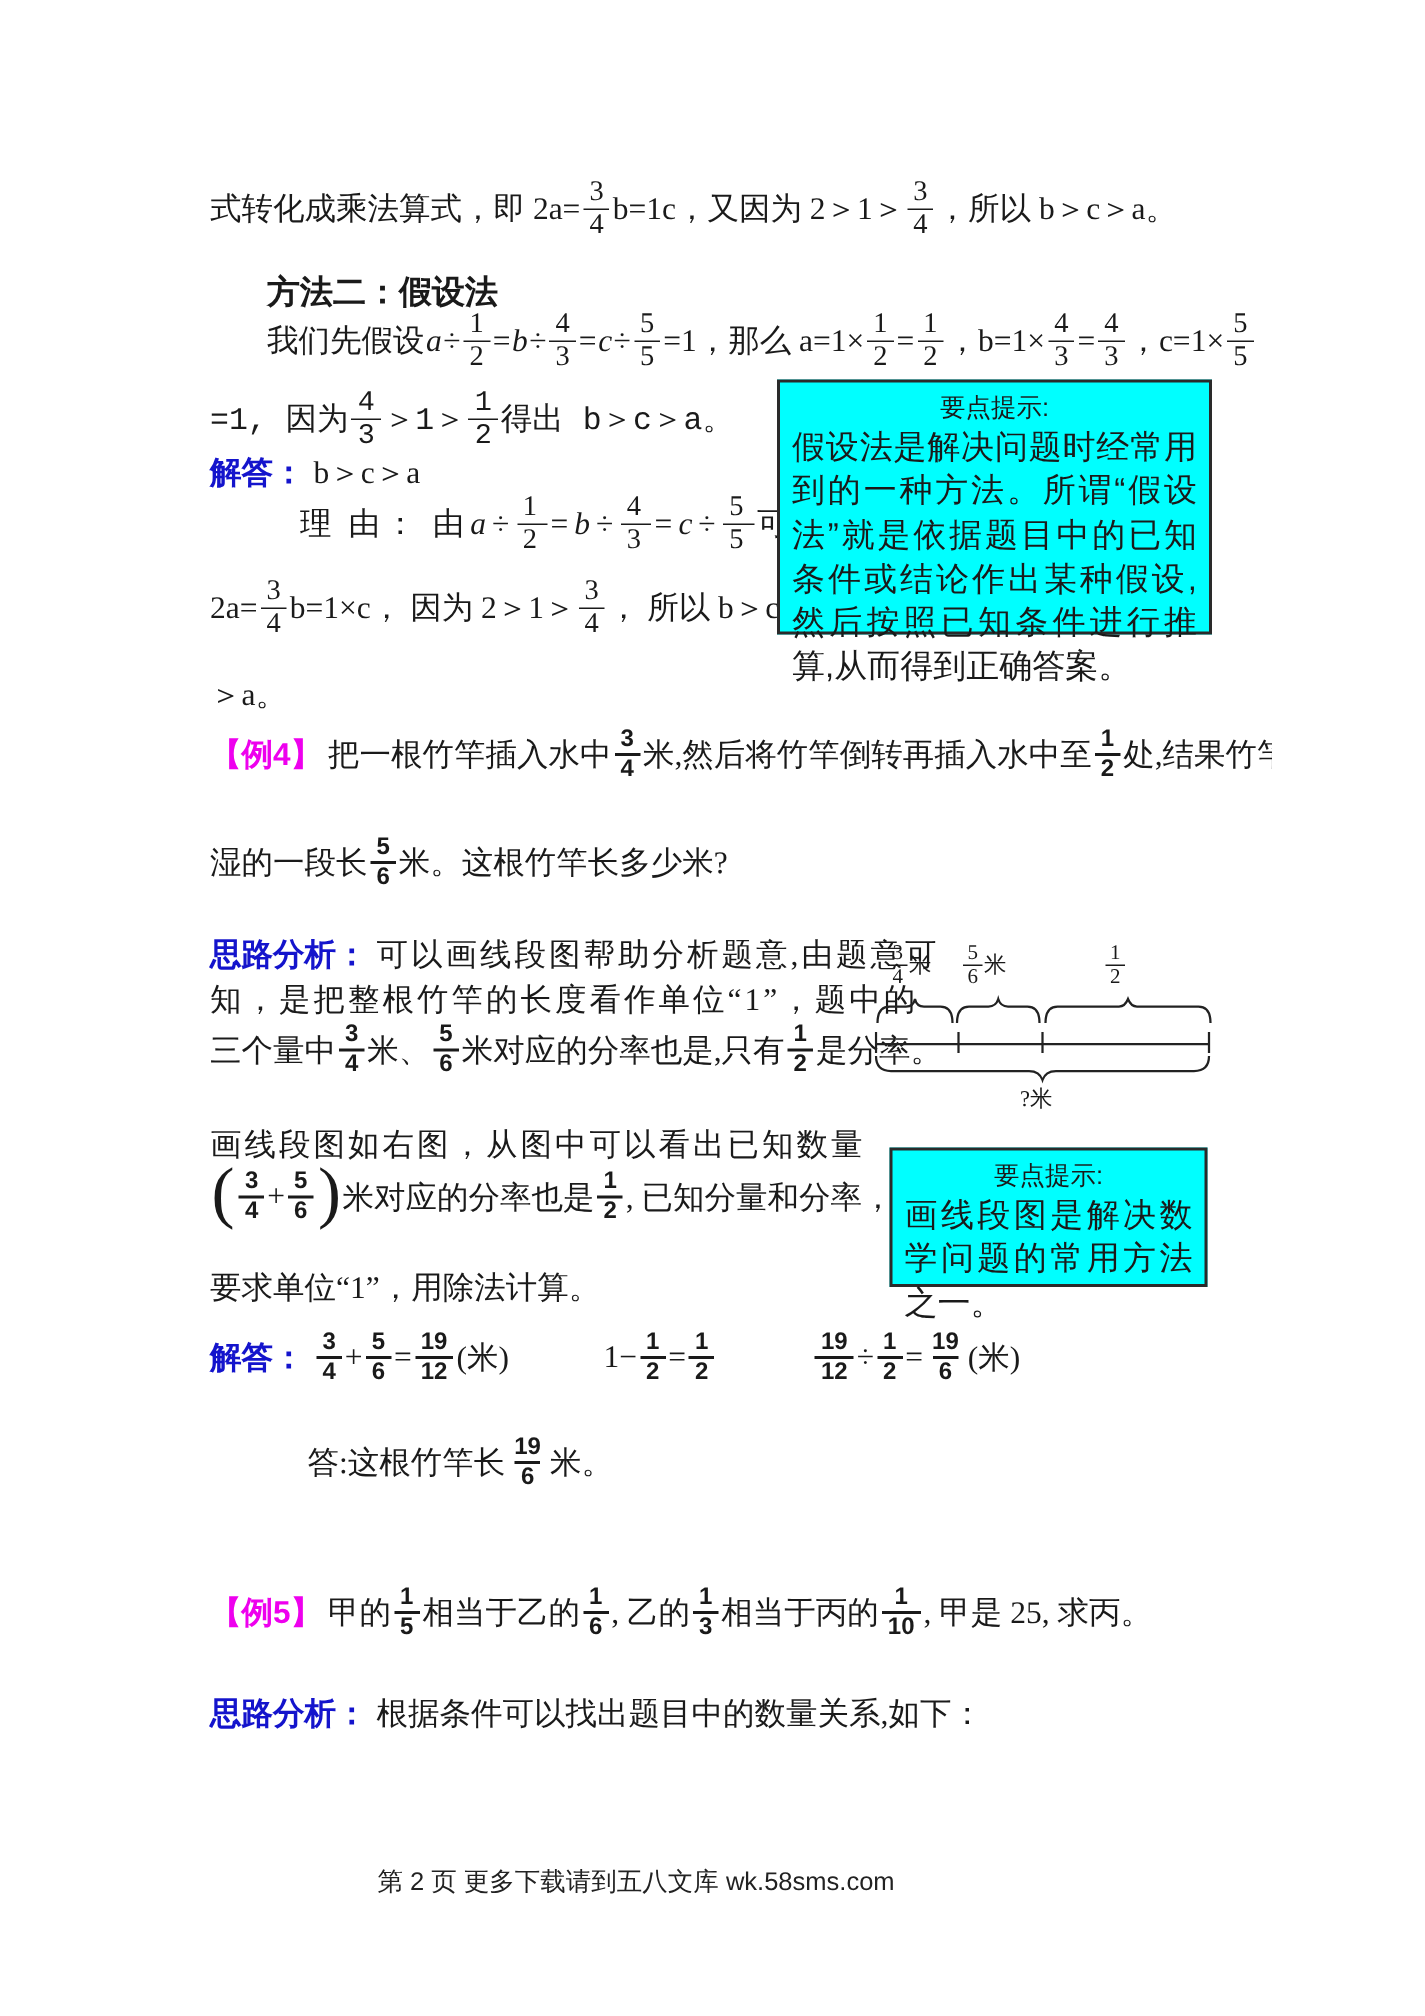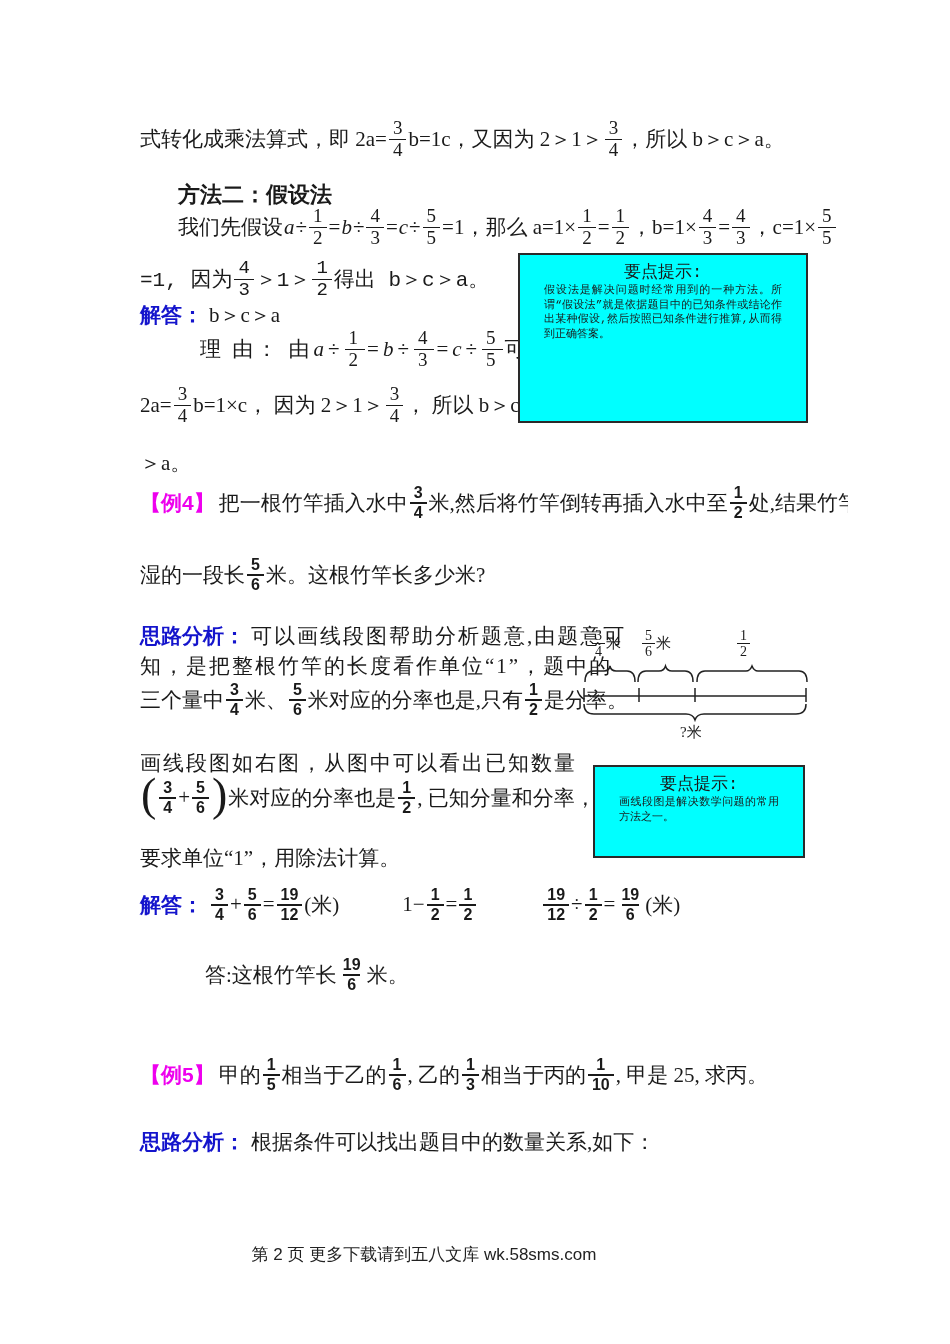--- a/index.html
+++ b/index.html
@@ -14,23 +14,23 @@
   .frac { display:inline-flex; flex-direction:column; align-items:center; line-height:1.1; margin:0 2px; font-size:19px; }
   .frac .num { padding:0 4px; }
   .frac .den { border-top:1.5px solid #1a1a1a; padding:0 4px; }
   .frac.b { font-size:16px; font-weight:bold; font-family:"Liberation Sans","DejaVu Sans",sans-serif; }
   .frac.b .den { border-top:2px solid #1a1a1a; }
   .italic { font-style:italic; padding:0 1px; }
   .paren { font-size:46px; font-weight:400; line-height:0.8; margin:0 1px; transform:translateY(-2px); }
   .heading { font-family:"Liberation Sans","DejaVu Sans",sans-serif; font-weight:bold; font-size:22px; }
   .blue-label { color:var(--blue,#1414cc); font-weight:bold; font-family:"Liberation Sans","DejaVu Sans",sans-serif; margin-right:6px; }
   .magenta-label { color:var(--magenta,#ee00ee); font-weight:bold; font-family:"Liberation Sans","DejaVu Sans",sans-serif; margin-right:4px; }
-  .tip-box { position:absolute; background:var(--tip-bg,#00ffff); border:2px solid var(--tip-border,#222); padding:5px 24px; font-family:Liberation Mono, monospace; }
+  .tip-box { position:absolute; background:var(--tip-bg,#00ffff); border:2px solid var(--tip-border,#222); padding:5px 8px; font-family:Liberation Sans, sans-serif; }
   .tip-title { text-align:center; font-size:17px; }
-  .tip-body { font-size:11px; line-height:1.33; text-align:justify; }
+  .tip-body { font-size:22px; line-height:1.33; text-align:justify; }
   .ls2 { letter-spacing:2px; }
   .diagram { position:absolute; }
   .diagram svg { position:absolute; left:0; top:0; }
   .dlabel { position:absolute; display:inline-flex; align-items:center; font-size:15px; white-space:nowrap; }
   .dlabel .frac { font-size:14px; margin:0 1px; }
   .dlabel .frac .num, .dlabel .frac .den { padding:0 3px; }
   .footer { position:absolute; width:100%; text-align:center; font-size:17px; color:#222;
             font-family:"Liberation Sans","DejaVu Sans",sans-serif; }
 </style>
 </head>

